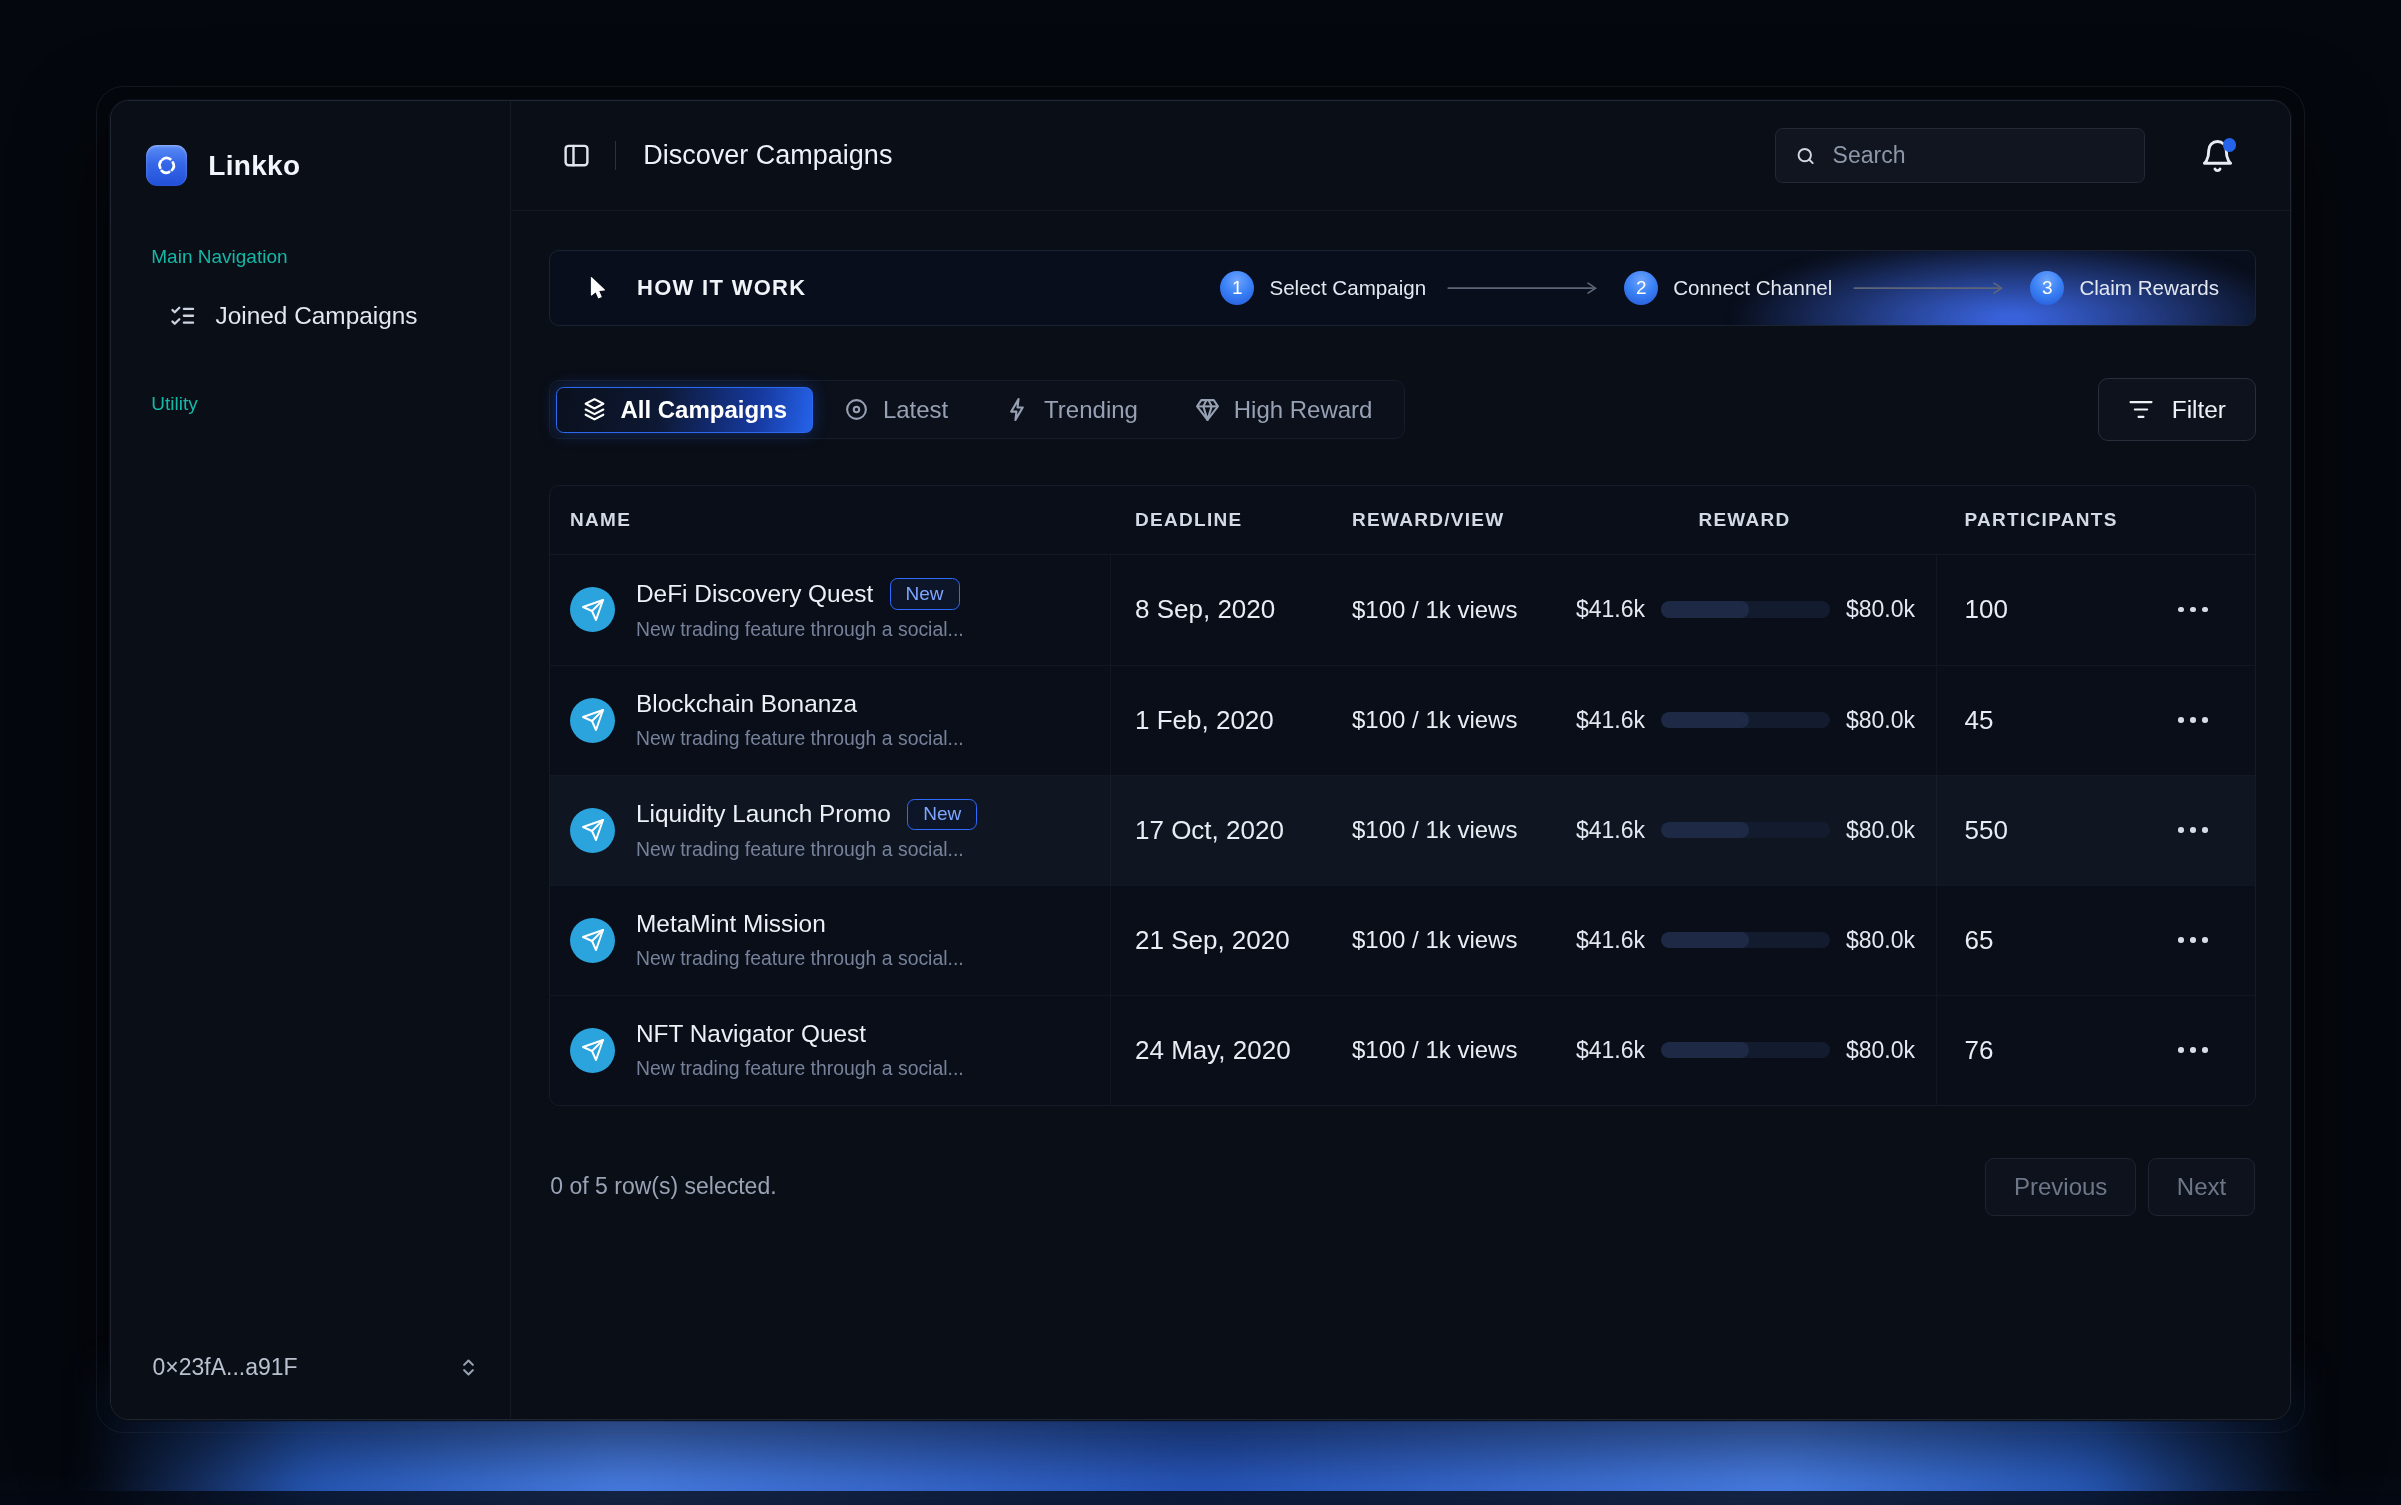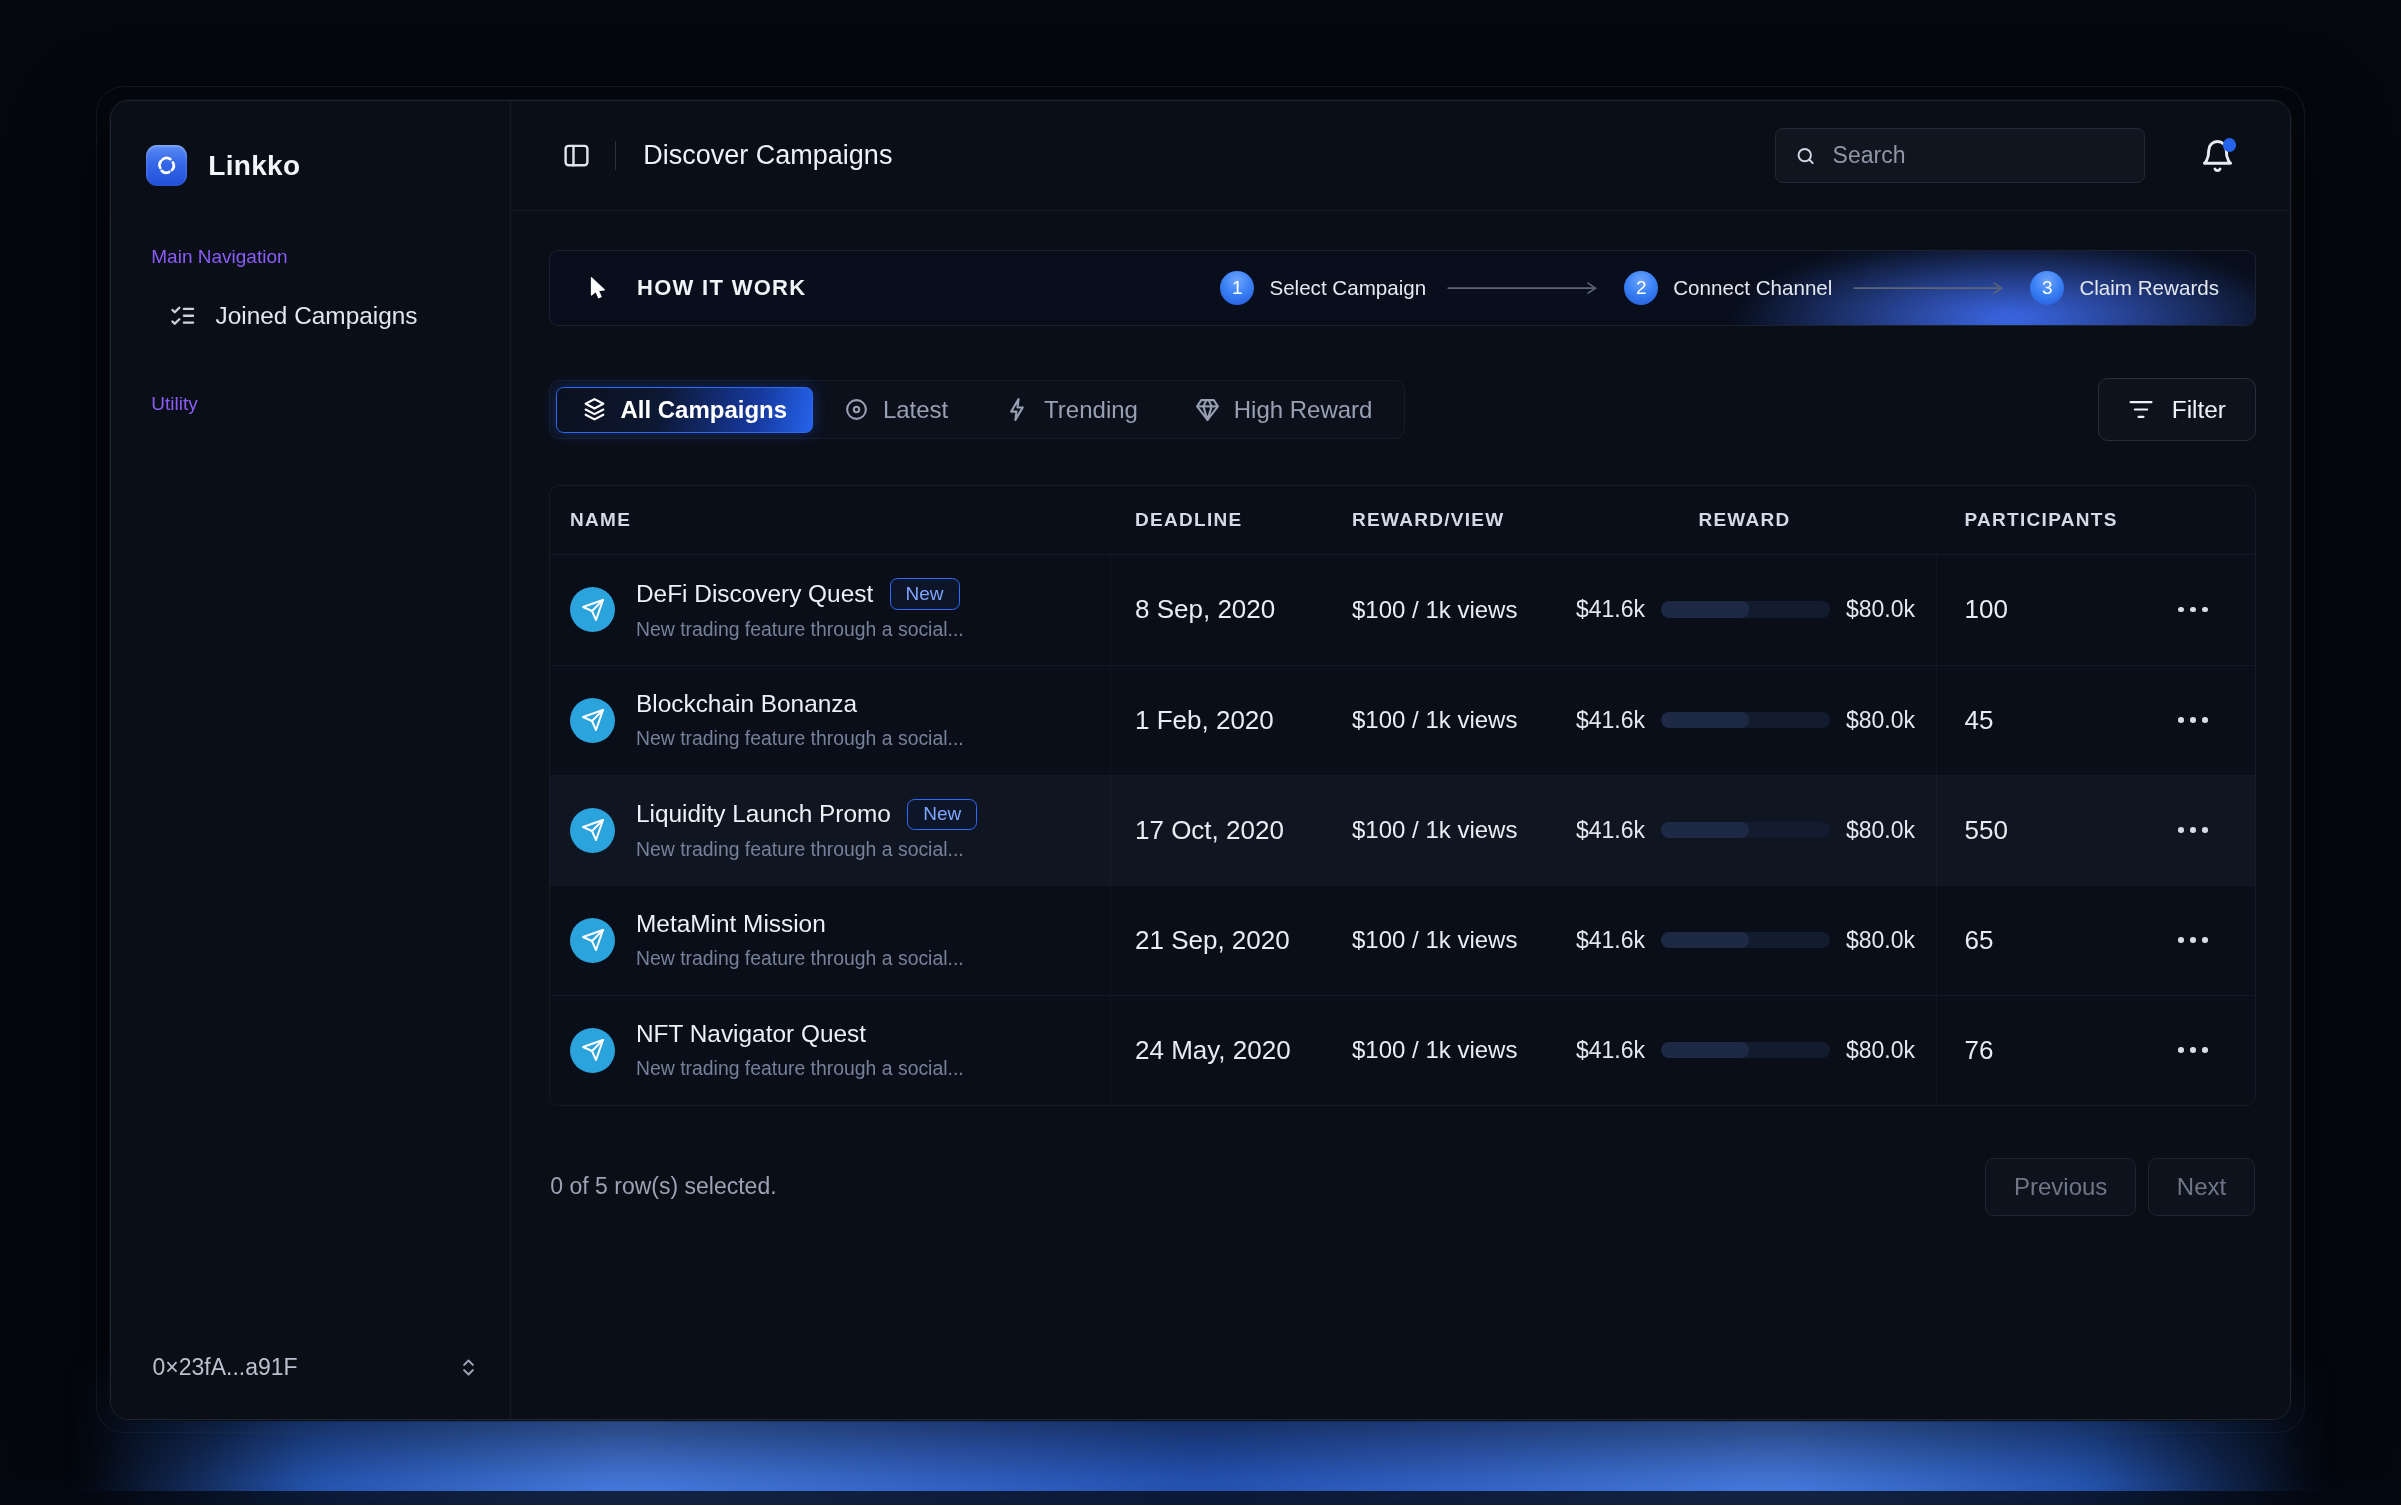--- a/index.html
+++ b/index.html
@@ -48,21 +48,21 @@
     background:#0a0e17;
   }
   .brand { display:flex; align-items:center; gap:21px; padding-left:1.3px; }
   .brand-logo {
     width:41px; height:41px; border-radius:11.3px; flex:0 0 41px;
     background:linear-gradient(180deg,#5a8cf5 0%,#3667e8 45%,#2150d8 100%);
     display:flex; align-items:center; justify-content:center;
     box-shadow:inset 0 1.3px 2.5px rgba(255,255,255,.35);
   }
   .brand-name { font-size:28px; font-weight:700; letter-spacing:0.3px; color:#f2f5fa; }
-  .section-label { margin:60px 0 16.3px 6.3px; font-size:19px; color:#8b5cf6; font-weight:400; }
+  .section-label { margin:60px 0 16.3px 6.3px; font-size:19px; color:#14b8a6; font-weight:400; }
   .section-label.second { margin-top:46px; }
   .nav-item {
     display:flex; align-items:center; gap:19px; height:60px; border-radius:8.8px;
     padding:0 0 0 24px; margin:1.3px 0; color:#cdd4e1; cursor:pointer;
   }
   .nav-item svg { width:27.5px; height:27.5px; flex:0 0 27.5px; }
   .nav-item .nav-label { font-size:24.4px; font-weight:400; color:#e2e7f0; }
   .nav-item.active { background:#151c2b; }
   .wallet {
     margin-top:auto; display:flex; align-items:center; justify-content:space-between;

